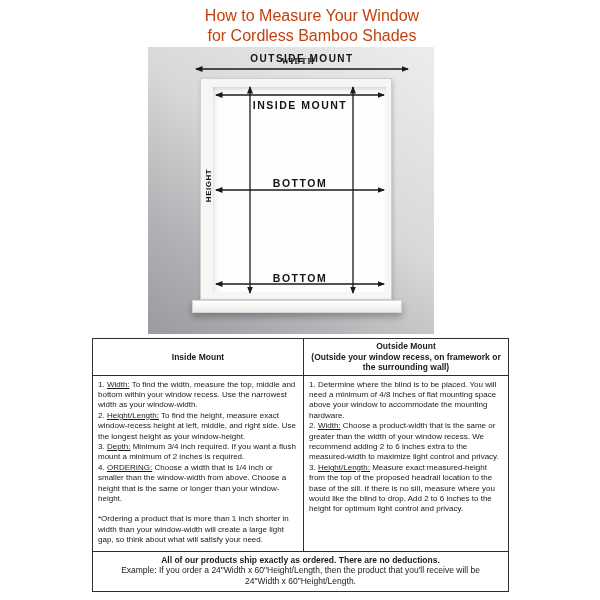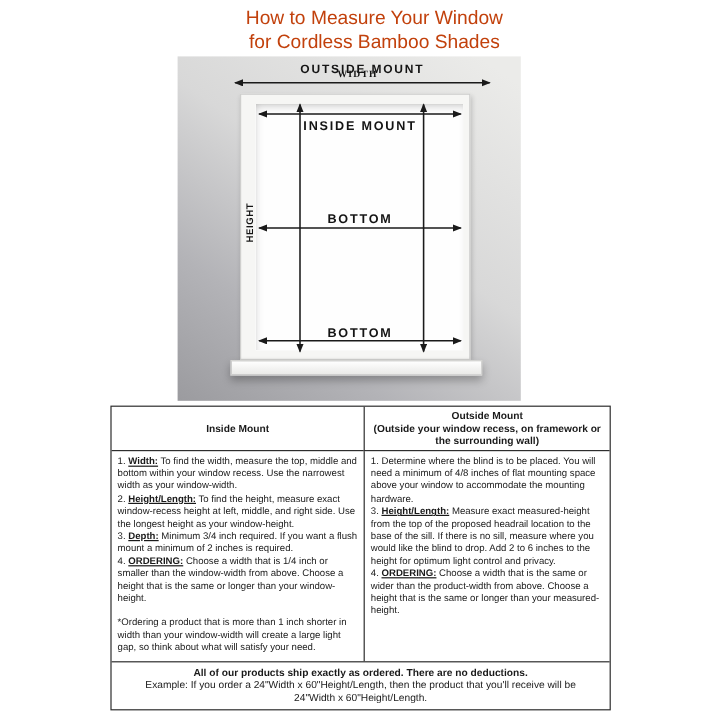--- a/index.html
+++ b/index.html
@@ -37,21 +37,21 @@
   
   #mtable{position:absolute;left:92px;top:338px;width:417px;border:1.5px solid #2e2e2e;
           background:#fff;box-sizing:border-box;font-size:8px;line-height:10.4px;}
   .trow{display:grid;grid-template-columns:210px 1fr;}
   .th{border-bottom:1px solid #2e2e2e;min-height:32px;display:flex;flex-direction:column;
       justify-content:center;text-align:center;font-weight:bold;font-size:8.5px;line-height:10.5px;
       padding:2px 6px;box-sizing:border-box;}
   .th+ .th,.td + .td{border-left:1px solid #2e2e2e;}
   .td{padding:4px 5px 5px 5px;box-sizing:border-box;min-height:169px;}
   .td p{margin:0;}
-  .term{font-weight:bold;text-decoration:underline;}
+  .term{font-weight:normal;text-decoration:underline;}
   .note{margin-top:10px !important;}
   #tfoot{border-top:1px solid #2e2e2e;text-align:center;padding:3px 18px 4px 18px;
          font-size:8.5px;line-height:10.8px;}
   .foot-bold{font-weight:bold;}
 </style>
 </head>
 <body>
 
 <div id="canvas">
 
@@ -103,22 +103,22 @@
     <div class="trow">
       <div class="td">
         <p><span>1. </span><span class="term">Width:</span><span> To find the width, measure the top, middle and bottom within your window recess. Use the narrowest width as your window-width.</span></p>
         <p><span>2. </span><span class="term">Height/Length:</span><span> To find the height, measure exact window-recess height at left, middle, and right side. Use the longest height as your window-height.</span></p>
         <p><span>3. </span><span class="term">Depth:</span><span> Minimum 3/4 inch required. If you want a flush mount a minimum of 2 inches is required.</span></p>
         <p><span>4. </span><span class="term">ORDERING:</span><span> Choose a width that is 1/4 inch or smaller than the window-width from above. Choose a height that is the same or longer than your window-height.</span></p>
         <p class="note">*Ordering a product that is more than 1 inch shorter in width than your window-width will create a large light gap, so think about what will satisfy your need.</p>
       </div>
       <div class="td">
         <p><span>1. </span><span class="term"></span><span>Determine where the blind is to be placed. You will need a minimum of 4/8 inches of flat mounting space above your window to accommodate the mounting hardware.</span></p>
+        <p><span>2. </span><span class="term">Width:</span><span> Choose a product-width that is the same or greater than the width of your window recess. We recommend adding 2 to 6 inches extra to the measured-width to maximize light control and privacy.</span></p>
         <p><span>3. </span><span class="term">Height/Length:</span><span> Measure exact measured-height from the top of the proposed headrail location to the base of the sill. If there is no sill, measure where you would like the blind to drop. Add 2 to 6 inches to the height for optimum light control and privacy.</span></p>
-        <p><span>4. </span><span class="term">ORDERING:</span><span> Choose a width that is the same or wider than the product-width from above. Choose a height that is the same or longer than your measured-height.</span></p>
       </div>
     </div>
 
     <div id="tfoot">
       <div class="foot-bold">All of our products ship exactly as ordered. There are no deductions.</div>
       <div>Example: If you order a 24"Width x 60"Height/Length, then the product that you'll receive will be 24"Width x 60"Height/Length.</div>
     </div>
   </div>
 
 </div>

